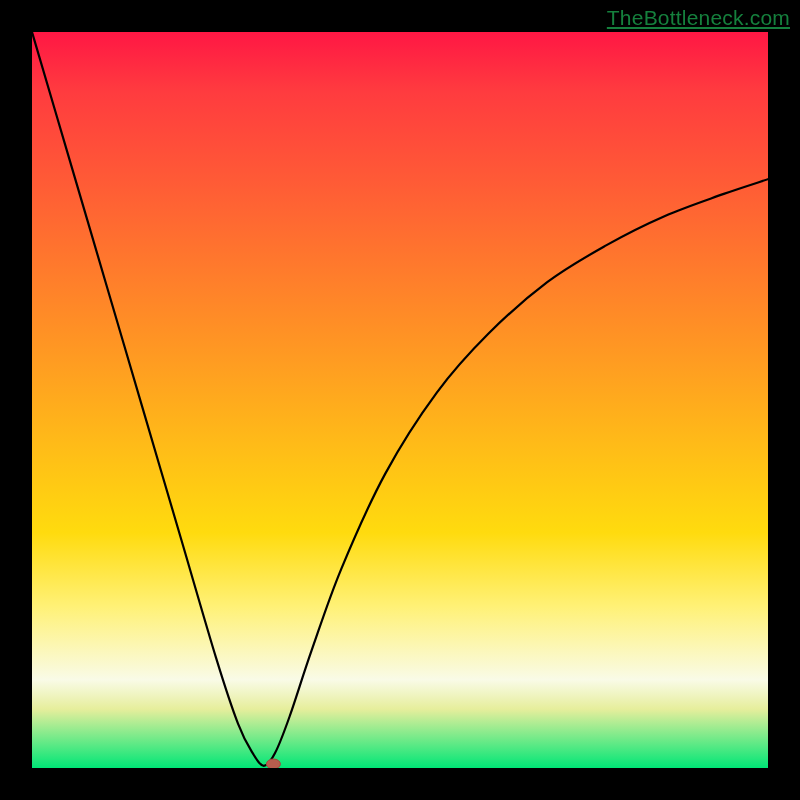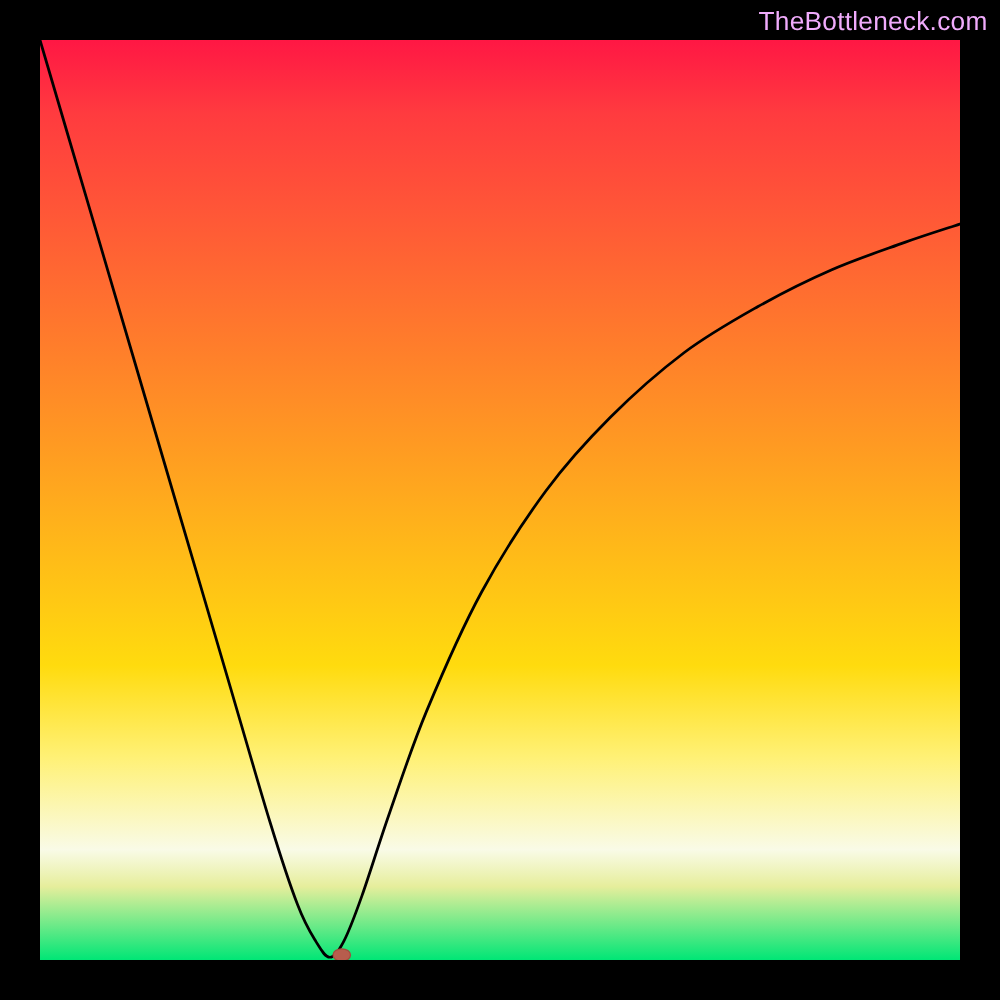--- a/index.html
+++ b/index.html
@@ -29,25 +29,26 @@
       #fff176 78%,
       #f9fbe7 88%,
       #e6ee9c 92%,
       #00e676 100%
     );
   }
   .watermark {
     position: absolute;
     top: 6px;
     right: 10px;
-    color: #f0abfc;
+    color: #15803d;
     font-size: 21px;
     letter-spacing: 0.2px;
     font-family: Arial, Helvetica, sans-serif;
     user-select: none;
+    text-decoration: underline;
   }
   svg.plot {
     position: absolute;
     left: 0;
     top: 0;
     width: 736px;
     height: 736px;
   }
   .curve {
     fill: none;

